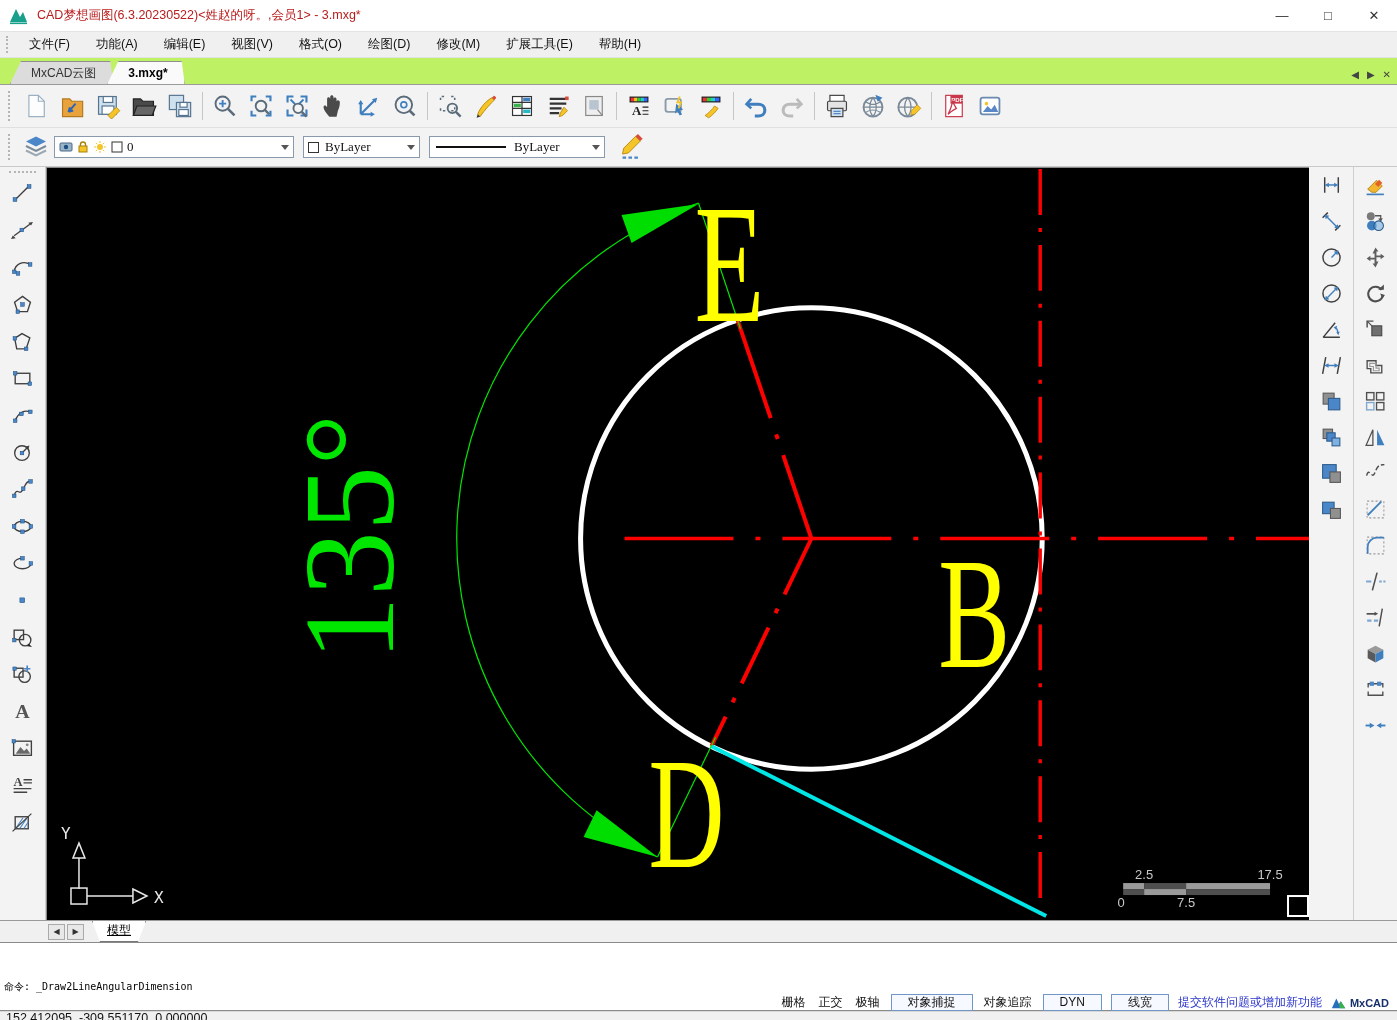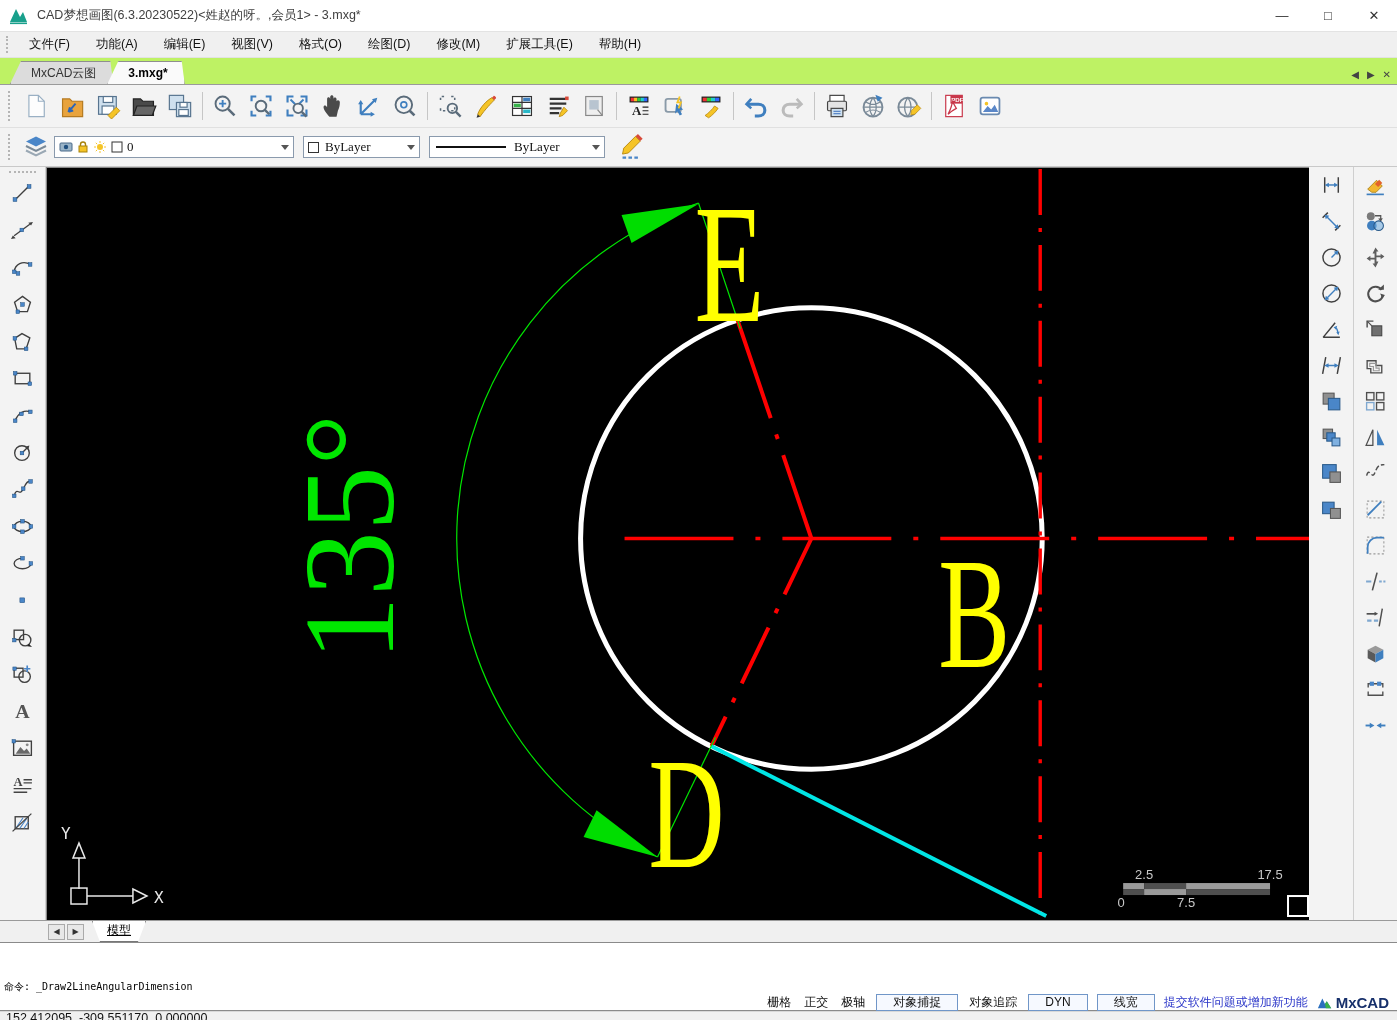--- a/index.html
+++ b/index.html
@@ -3,21 +3,21 @@
 <meta charset="utf-8">
 <style>
   * { margin:0; padding:0; box-sizing:border-box; }
   html,body { width:1397px; height:1020px; overflow:hidden; }
   body { font-family:"Liberation Sans", sans-serif; font-size:12px; background:#f0f0f0; color:#222; }
   .app { width:1397px; height:1020px; display:flex; flex-direction:column; background:#f0f0f0; }
 
   
   .titlebar { height:32px; background:#ffffff; display:flex; align-items:center; border-bottom:1px solid #e3e3e3; flex:0 0 auto; }
   .titlebar .logo { width:20px; height:20px; margin-left:9px; }
-  .title-text { margin-left:8px; font-size:12.5px; color:#404040; }
+  .title-text { margin-left:8px; font-size:12.5px; color:#b91c1c; }
   .win-controls { margin-left:auto; display:flex; height:100%; }
   .win-btn { width:46px; height:100%; display:flex; align-items:center; justify-content:center; font-size:13px; color:#333; background:transparent; border:none; cursor:default; }
 
   
   .menubar { height:26px; background:#f0f0f0; display:flex; align-items:center; border-bottom:1px solid #e2e2e2; flex:0 0 auto; }
   .grip { width:6px; height:70%; border-left:2px dotted #b5b5b5; margin:0 4px 0 6px; }
   .menu-item { padding:0 13px; height:100%; display:flex; align-items:center; font-size:12.5px; color:#111; }
 
   
   .tabbar { height:27px; background:#bef264; display:flex; align-items:flex-end; border-bottom:1px solid #9a9a9a; flex:0 0 auto; position:relative; }
@@ -69,21 +69,21 @@
   .cmd-history { flex:1 1 auto; padding:1px 4px 0; line-height:17px; white-space:pre; }
   @keyframes blink { 50% { opacity:0; } }
 
   
   .statusbar { height:14px; background:#f0f0f0; display:flex; align-items:flex-end; font-size:12px; flex:0 0 auto; border-top:1px solid #d8d8d8; }
   .coords { padding-left:6px; color:#111; font-size:12.5px; }
   .status-right { margin-left:auto; display:flex; align-items:center; gap:9px; padding-right:8px; }
   .stog { color:#111; padding:14px 2px; }
   .stog.boxed { border:1px solid #7096c8; padding:0 16px; line-height:15px; background:#f6f9ff; }
   .status-link { color:#2a35c8; }
-  .brand { display:flex; align-items:center; gap:3px; font-weight:bold; color:#17306b; font-size:15px; }
+  .brand { display:flex; align-items:center; gap:3px; font-weight:bold; color:#17306b; font-size:11px; }
   .brand svg { width:16px; height:14px; }
 </style>
 </head>
 <body>
 
 <div class="app">
 
   <div class="titlebar">
     <svg class="logo" viewBox="0 0 20 20">
         <path d="M1 16L7 3l4 8 3-5 4 10z" fill="#19a08c"></path>

